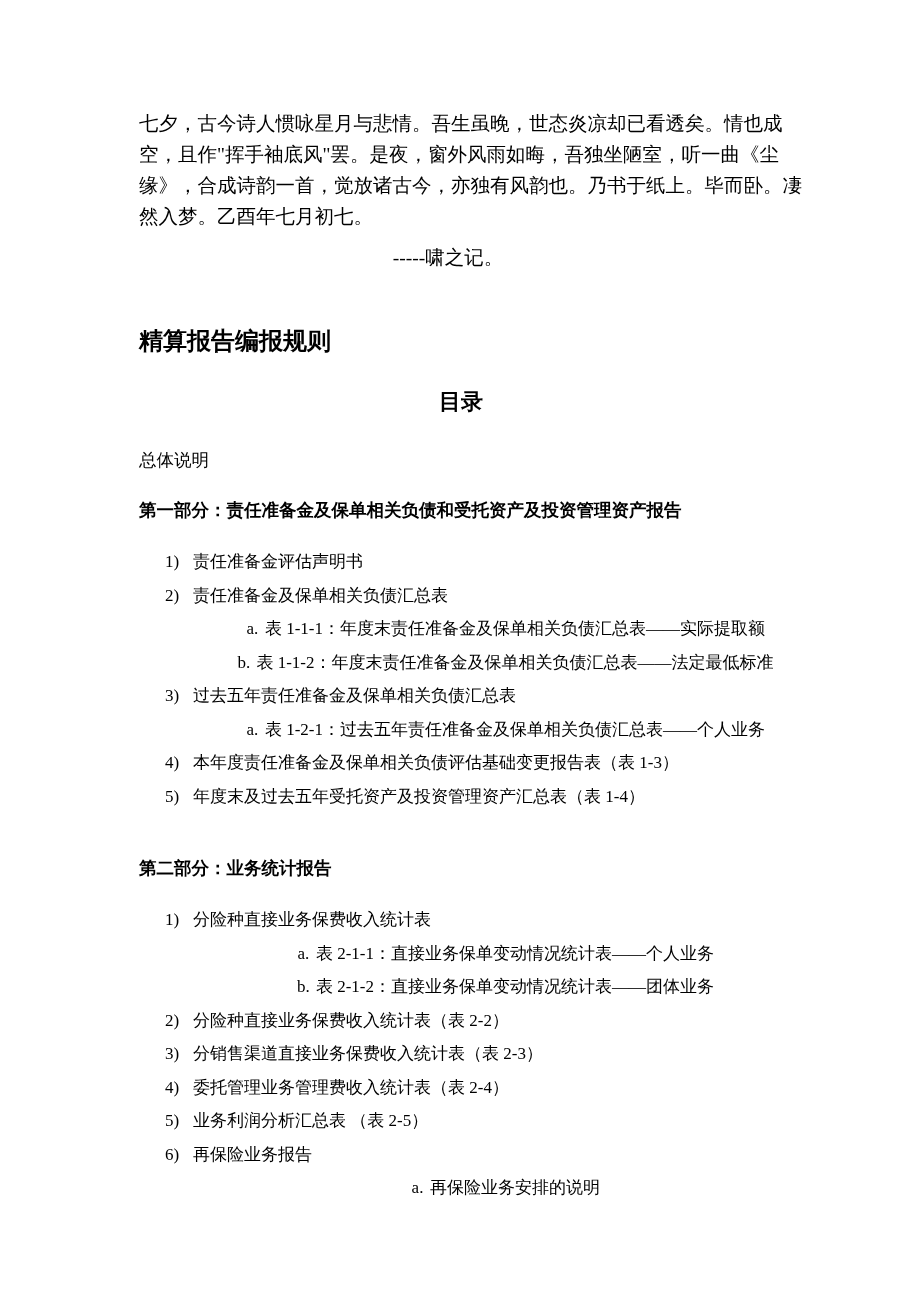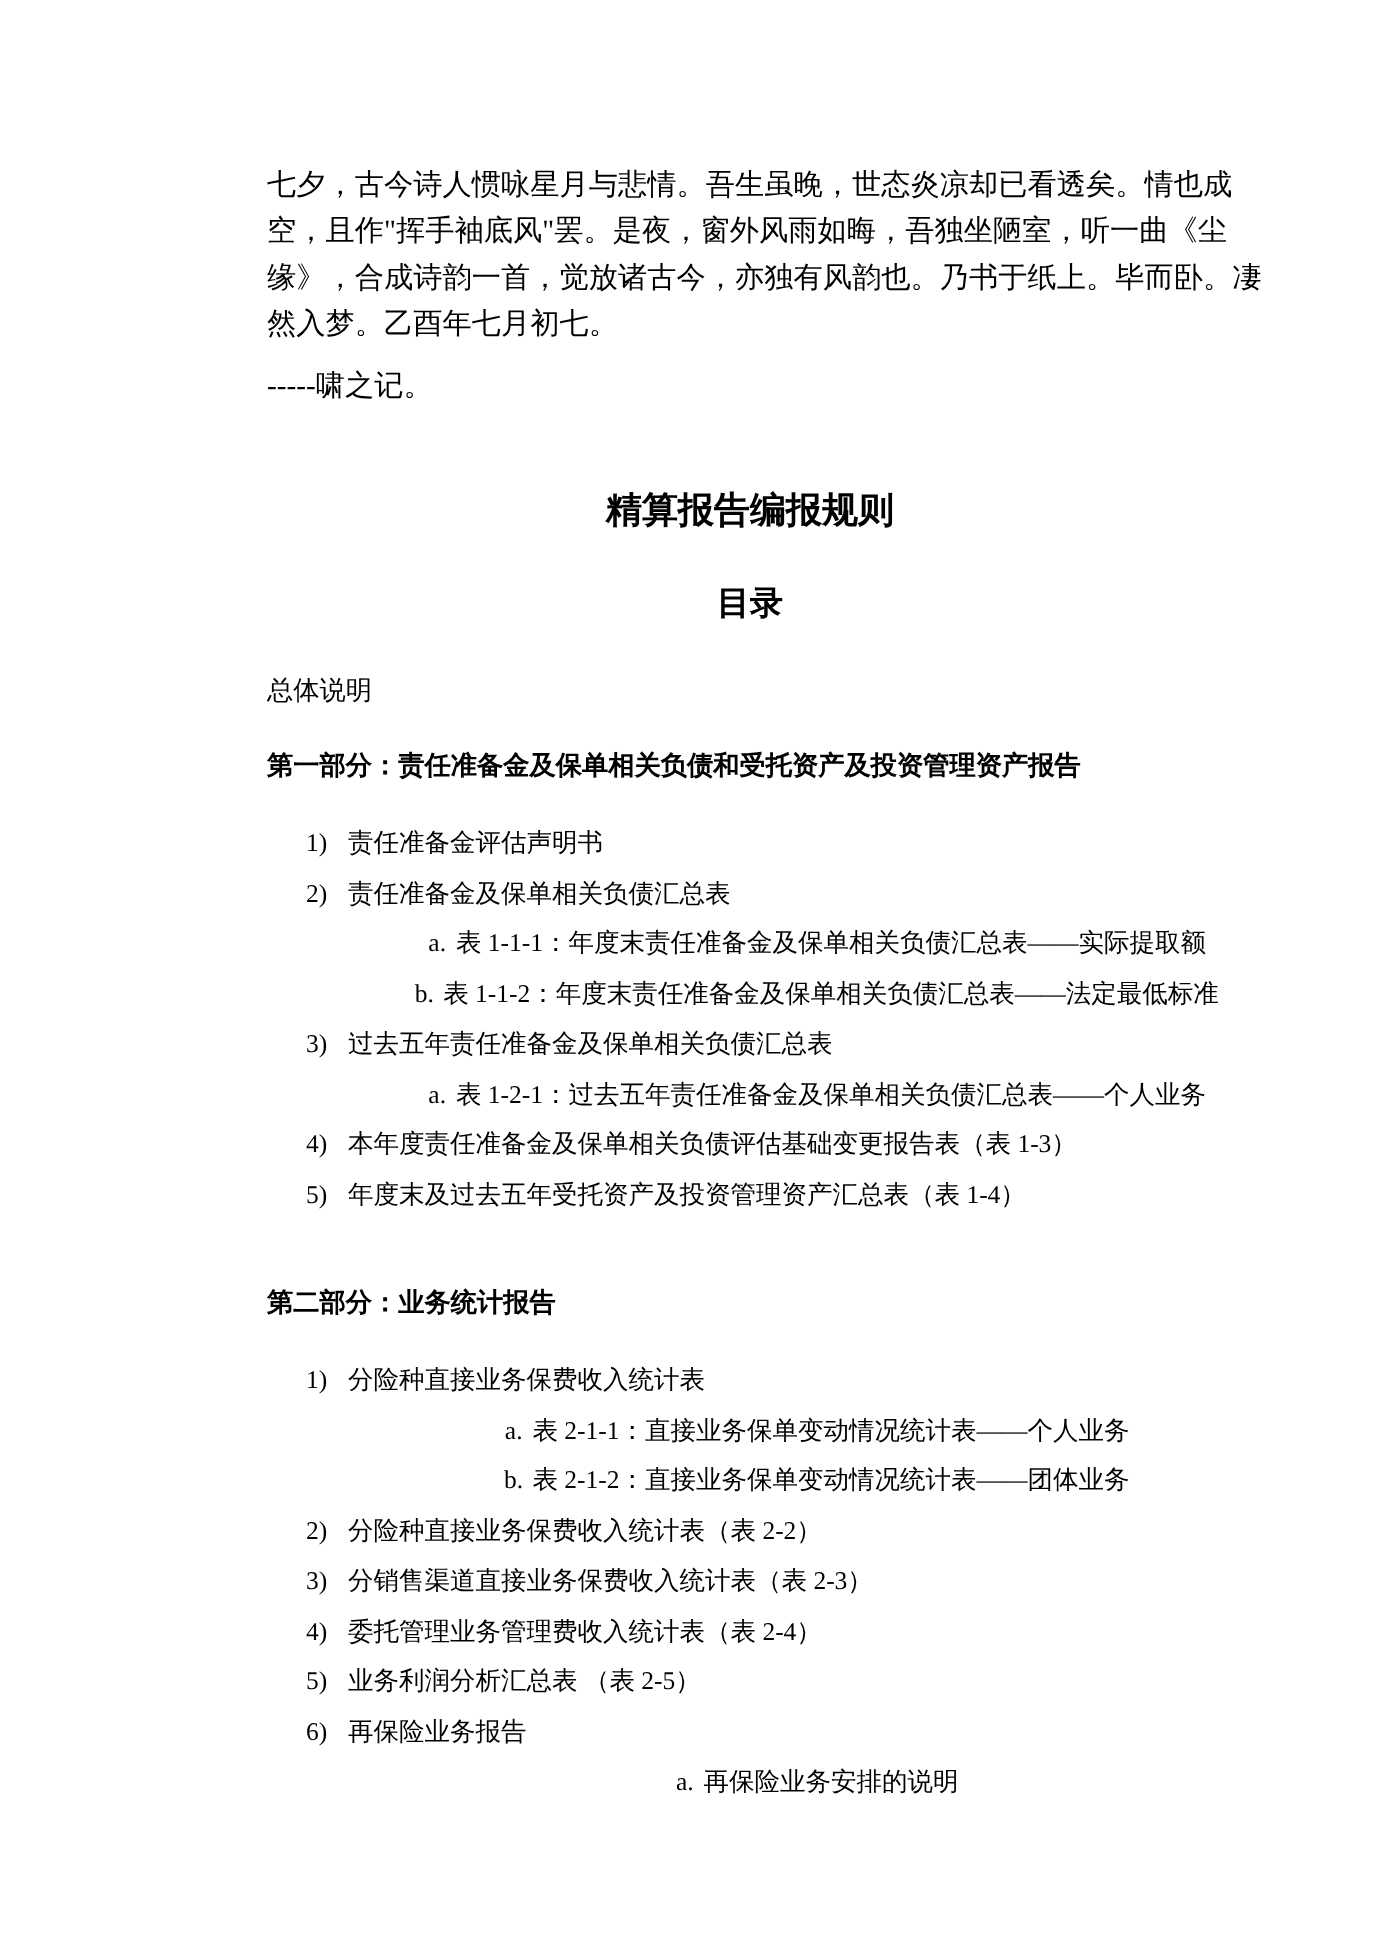--- a/index.html
+++ b/index.html
@@ -11,43 +11,43 @@
     color: #000000;
     font-family: "Liberation Serif", "DejaVu Serif", serif;
     overflow: hidden;
   }
   .content {
     position: absolute;
     left: 139px;
     top: 108px;
     width: 644px;
   }
-  .block { position: absolute; left: 0; width: 100%; margin-left: 39px; }
+  .block { position: absolute; left: 0; width: 100%; }
 
   
   .intro { top: 0; }
   .intro .line {
     font-size: 19.5px;
     line-height: 31px;
     white-space: nowrap;
     letter-spacing: 0;
   }
   .signature {
     top: 134px;
-    text-align: left;
+    text-align: center;
     padding-right: 26px;
     box-sizing: border-box;
     font-size: 19.5px;
     line-height: 31px;
   }
 
   
   .doc-title {
     top: 219px;
-    text-align: center;
+    text-align: left;
     font-family: "Liberation Sans", "DejaVu Sans", sans-serif;
     font-weight: bold;
     font-size: 24px;
     line-height: 28px;
   }
   .toc-heading {
     top: 281px;
     text-align: center;
     font-family: "Liberation Sans", "DejaVu Sans", sans-serif;
     font-weight: bold;

